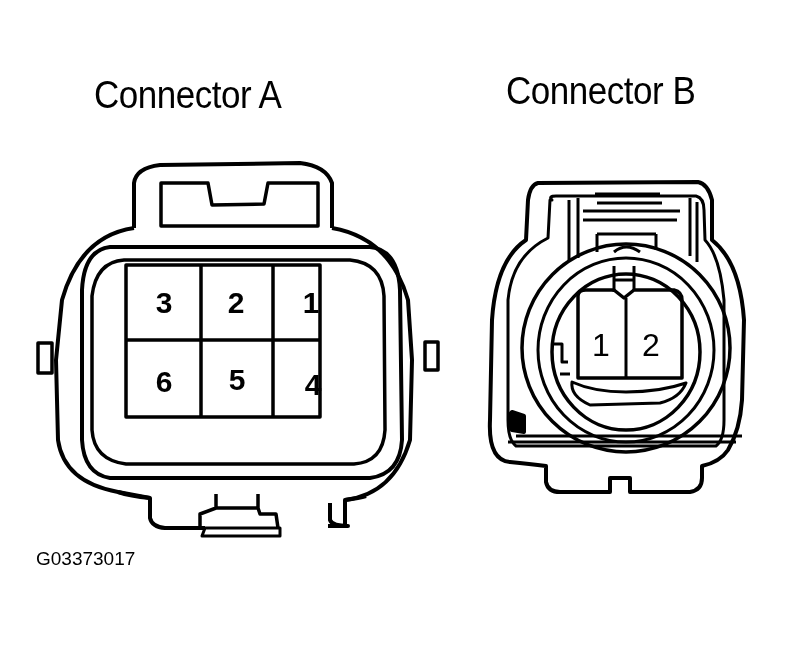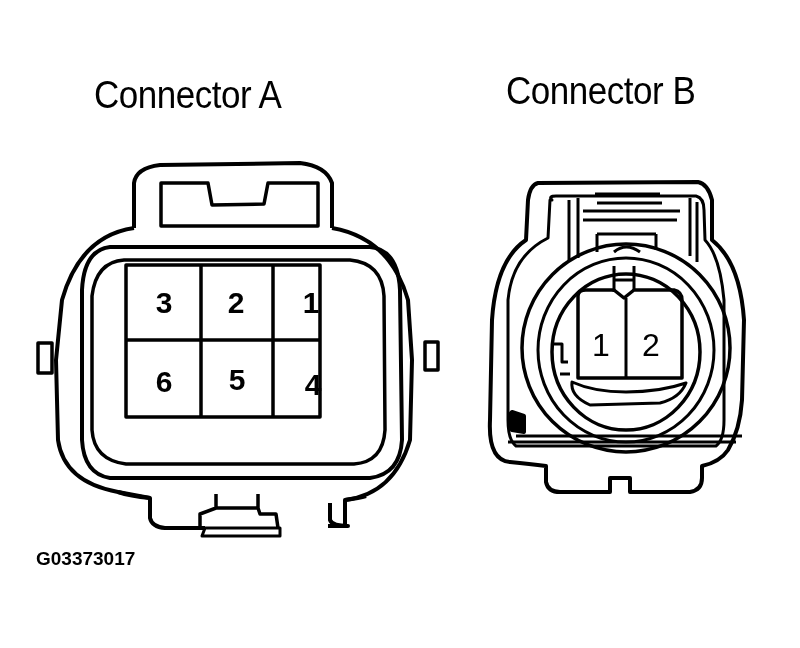--- a/index.html
+++ b/index.html
@@ -1,20 +1,20 @@
 <!DOCTYPE html>
 <html><head>
 <meta charset="utf-8">
 <style>
   html, body { margin: 0; padding: 0; background: #ffffff; }
   body { width: 800px; height: 648px; position: relative; overflow: hidden; font-family: "Liberation Sans", sans-serif; color: #000; }
   .title { position: absolute; font-size: 38px; font-weight: normal; letter-spacing: -0.5px; transform: scaleX(0.92); transform-origin: left top; }
   #title-a { left: 94px; top: 74px; }
   #title-b { left: 506px; top: 70px; }
-  .code { position: absolute; left: 36px; top: 548px; font-size: 19px; font-weight: bold; letter-spacing: 0px; }
+  .code { position: absolute; left: 36px; top: 548px; font-size: 19px; font-weight: normal; letter-spacing: 0px; }
   svg { position: absolute; left: 0; top: 0; }
   .pin-num { font-family: "Liberation Sans", sans-serif; font-weight: bold; font-size: 30px; fill: #000; }
   .pin-num-b { font-family: "Liberation Sans", sans-serif; font-weight: normal; font-size: 32px; fill: #000; }
 </style>
 </head>
 <body>
 
 <div id="title-a" class="title">Connector A</div>
 <div id="title-b" class="title">Connector B</div>
 

